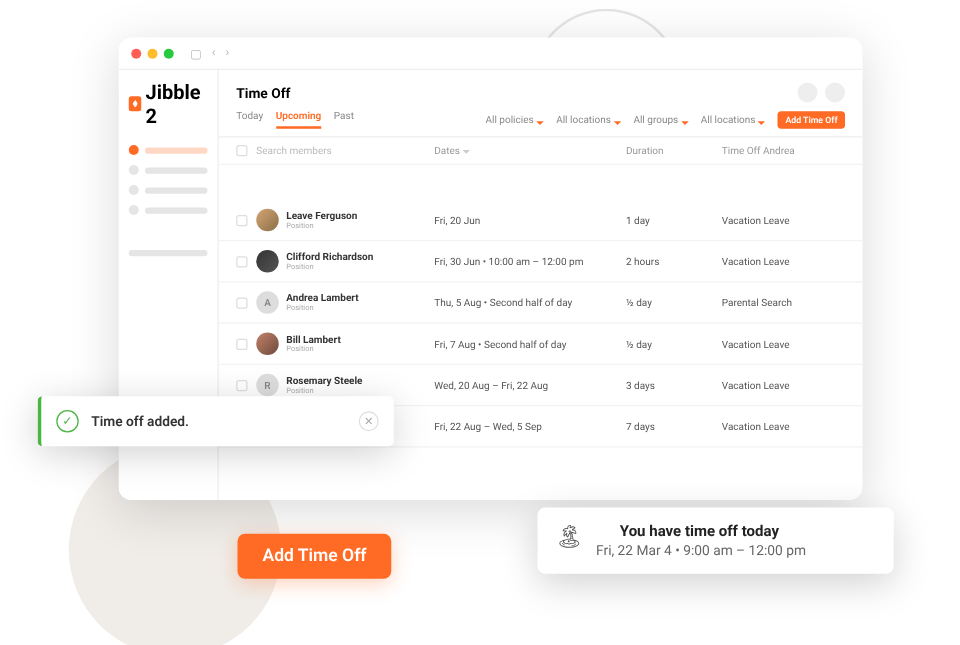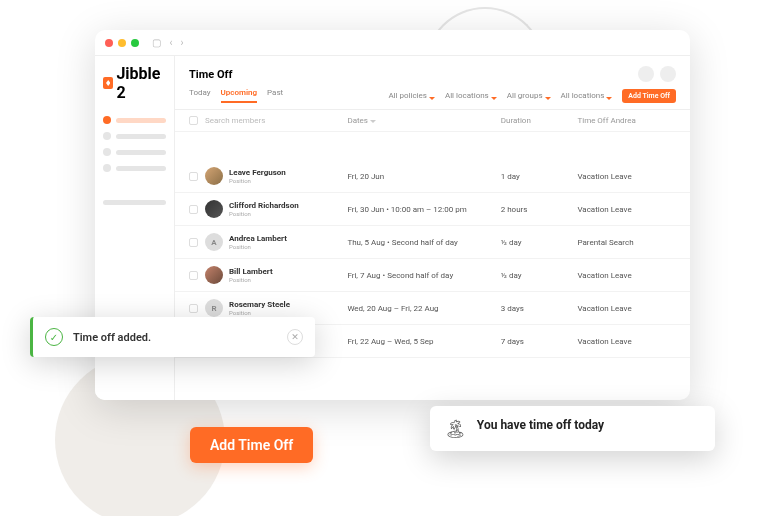--- a/index.html
+++ b/index.html
@@ -66,21 +66,21 @@
 
 .toast { position: absolute; top: 317px; left: 30px; width: 285px; height: 40px; background: #fff; border-radius: 4px; box-shadow: 0 6px 30px rgba(0,0,0,0.18); display: flex; align-items: center; padding: 0 12px; gap: 10px; border-left: 3px solid #4bb543; }
 .toast-check { width: 18px; height: 18px; border: 1.5px solid #4bb543; border-radius: 50%; display: flex; align-items: center; justify-content: center; color: #4bb543; font-size: 10px; }
 .toast-text { flex: 1; font-size: 11px; font-weight: 600; color: #333; }
 .toast-close { width: 16px; height: 16px; border: 1px solid #ddd; border-radius: 50%; display: flex; align-items: center; justify-content: center; color: #aaa; font-size: 9px; }
 
 .cta-btn { position: absolute; top: 427px; left: 190px; background: #ff6b25; color: #fff; padding: 10px 20px; border-radius: 6px; font-size: 14px; font-weight: 600; box-shadow: 0 4px 16px rgba(255,107,37,0.3); }
 
 .notif { position: absolute; top: 406px; left: 430px; width: 285px; background: #fff; border-radius: 6px; box-shadow: 0 8px 30px rgba(0,0,0,0.18); padding: 12px 14px; display: flex; gap: 10px; }
 .palm { font-size: 18px; color: #555; }
-.notif-title { font-size: 12px; font-weight: 700; color: #222; }
+.notif-title { font-size: 12px; font-weight: 700; color: #222; margin-left: 19px; }
 .notif-sub { font-size: 11px; color: #666; margin-top: 2px; }
 </style>
 </head>
 <body>
 
 <div class="decor-circle-top"></div>
 <div class="decor-circle-bottom"></div>
 
 <div class="browser">
   <div class="titlebar">
@@ -285,14 +285,15 @@
   <div class="toast-text">Time off added.</div>
   <div class="toast-close">✕</div>
 </div>
 
 <div class="cta-btn">Add Time Off</div>
 
 <div class="notif">
   <div class="palm">🏝</div>
   <div>
     <div class="notif-title">You have time off today</div>
+    <div class="notif-sub">Fri, 22 Mar 4 • 9:00 am – 12:00 pm</div>
   </div>
 </div>
 
 </body></html>

